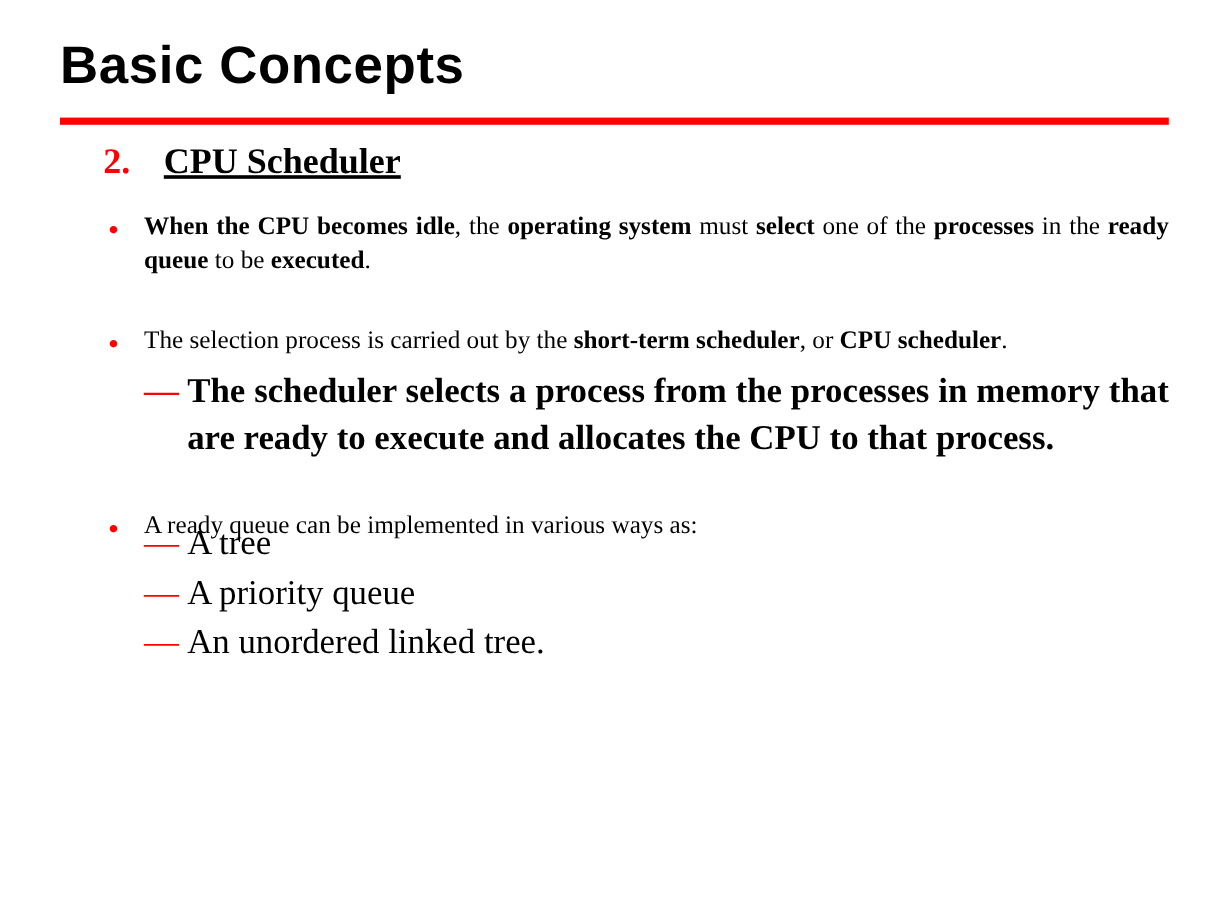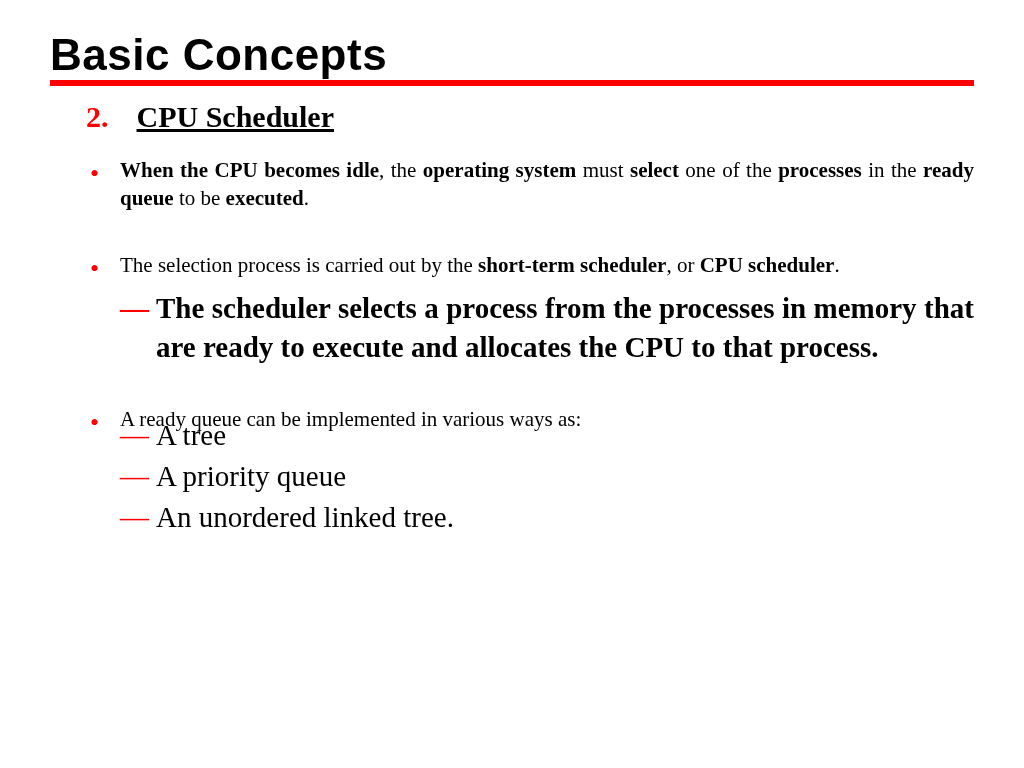--- a/index.html
+++ b/index.html
@@ -14,21 +14,21 @@
       font-family: "Times New Roman", Times, serif;
       color: #000000;
       padding: 30px 50px 30px 50px;
       overflow: hidden;
     }
     .slide-title {
       font-family: Arial, Helvetica, sans-serif;
       font-weight: 900;
       font-size: 44px;
       letter-spacing: 0.5px;
-      padding-bottom: 0;
+      padding-bottom: 18px;
     }
     .rule {
       height: 6px;
       background: #ff0000;
       margin-bottom: 14px;
     }
     .section-line {
       display: flex;
       align-items: baseline;
       font-size: 30px;

